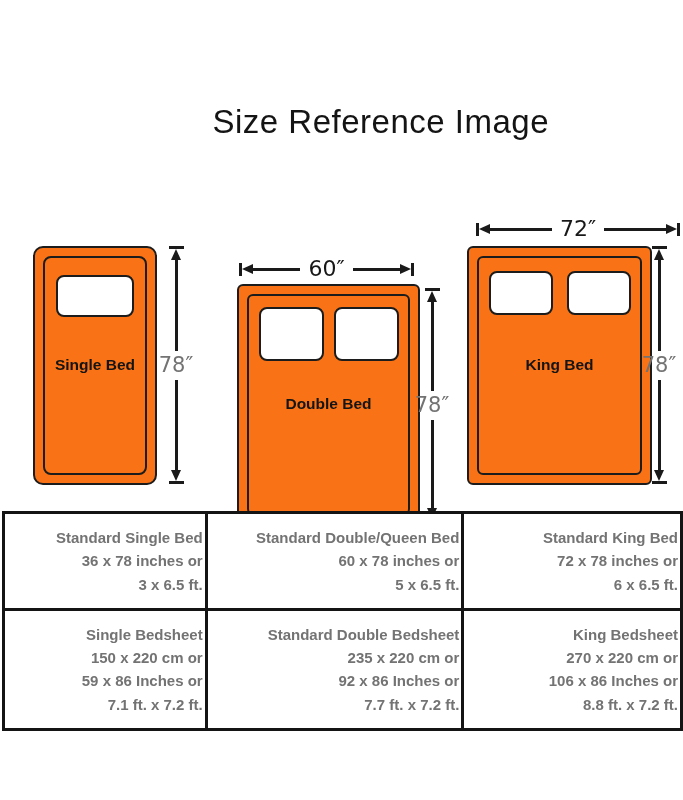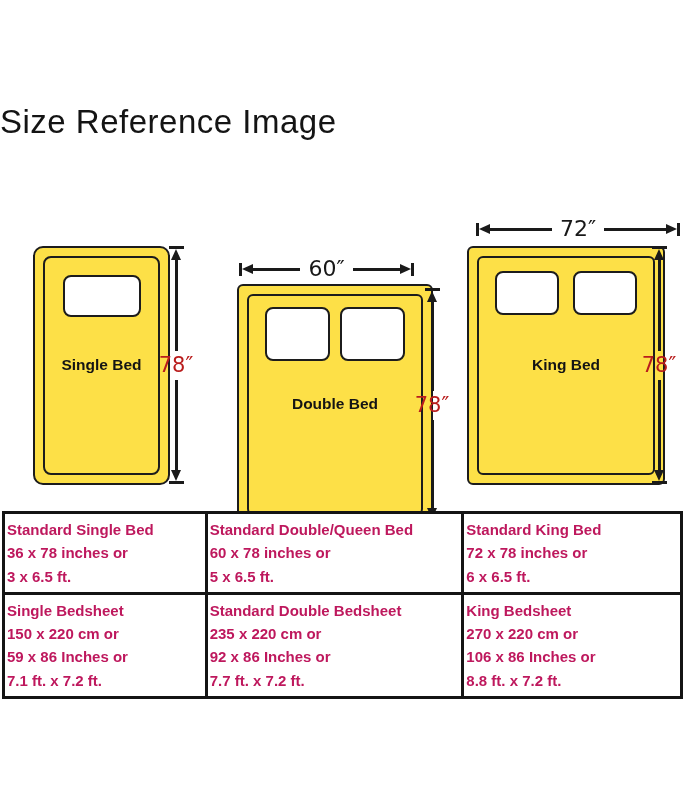--- a/index.html
+++ b/index.html
@@ -6,21 +6,21 @@
   .page{
     position:relative;
     width:683px;height:800px;
     background:#ffffff;
     overflow:hidden;
     font-family:"Liberation Sans", sans-serif;
     color:#1a1a1a;
   }
   .title{
     position:absolute;top:103px;left:0;width:549px;
-    text-align:left;
+    text-align:right;
     font-size:33px;font-weight:400;letter-spacing:.5px;
     color:#141414;
   }
   .fig{position:absolute;}
   
   .harrow{
     position:absolute;display:flex;align-items:center;height:26px;
   }
   .harrow .vbar{width:3px;height:13px;background:#1a1a1a;flex:0 0 auto;}
   .harrow .head-l{width:0;height:0;border-top:5px solid transparent;border-bottom:5px solid transparent;border-right:11px solid #1a1a1a;flex:0 0 auto;}
@@ -28,26 +28,25 @@
   .harrow .hline{flex:1 1 auto;height:3px;background:#1a1a1a;}
   .harrow .dim{flex:0 0 auto;padding:0 8px;font-size:22px;line-height:1;color:#181818;font-family:"DejaVu Sans", sans-serif;}
   
   .varrow{
     position:absolute;display:flex;flex-direction:column;align-items:center;width:44px;
   }
   .varrow .hbar{height:3px;width:15px;background:#1a1a1a;flex:0 0 auto;}
   .varrow .head-u{width:0;height:0;border-left:5px solid transparent;border-right:5px solid transparent;border-bottom:11px solid #1a1a1a;flex:0 0 auto;}
   .varrow .head-d{width:0;height:0;border-left:5px solid transparent;border-right:5px solid transparent;border-top:11px solid #1a1a1a;flex:0 0 auto;}
   .varrow .vline{flex:1 1 auto;width:3px;background:#1a1a1a;}
-  .varrow .dim{flex:0 0 auto;padding:4px 0;font-size:21px;line-height:1;color:#b91c1c;font-family:"DejaVu Sans", sans-serif;}
+  .varrow .dim{flex:0 0 auto;padding:4px 0;font-size:21px;line-height:1;color:#737373;font-family:"DejaVu Sans", sans-serif;}
   
   .bed{
-    position:absolute;background:#fde047;
+    position:absolute;background:#f97316;
     border:2.5px solid #1c1c1c;
-    padding-left:13px;
   }
   .bed.r10{border-radius:10px;}
   .bed.r6{border-radius:6px;}
   .bed-inner{
     position:absolute;left:8px;top:8px;right:8px;bottom:8px;
     border:2px solid #1c1c1c;border-radius:8px;
     display:flex;flex-direction:column;align-items:center;
   }
   .pillow-row{display:flex;justify-content:center;}
   .pillow{
@@ -59,23 +58,23 @@
     text-align:center;font-size:15.5px;font-weight:700;color:#141414;
   }
   
   .size-table{
     position:absolute;left:2px;top:511px;
     border-collapse:collapse;table-layout:fixed;
     background:#fff;
   }
   .size-table td{
     border:3px solid #141414;
-    text-align:left;vertical-align:middle;
-    font-size:15px;font-weight:700;line-height:1.55;color:#be185d;
-    padding:4px 2px;
+    text-align:right;vertical-align:middle;
+    font-size:15px;font-weight:700;line-height:1.55;color:#737373;
+    padding:12px 2px;
   }
 </style>
 </head>
 <body>
 
 <div class="page">
 
   <div class="title">Size Reference Image</div>
 
   <div class="fig" style="left:20px;top:218px;width:200px;height:268px;">

